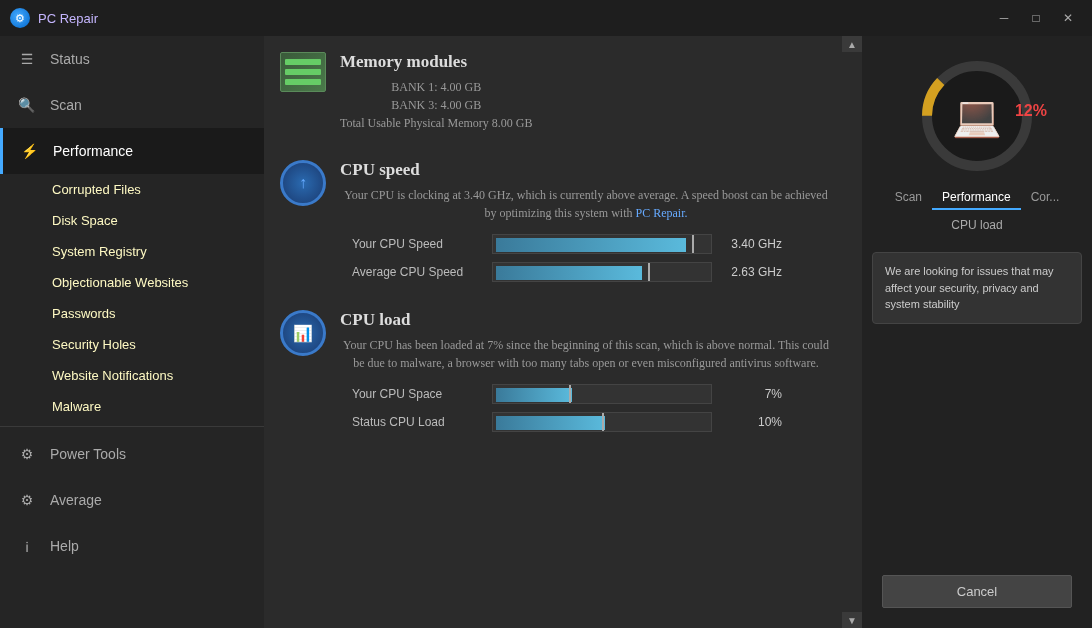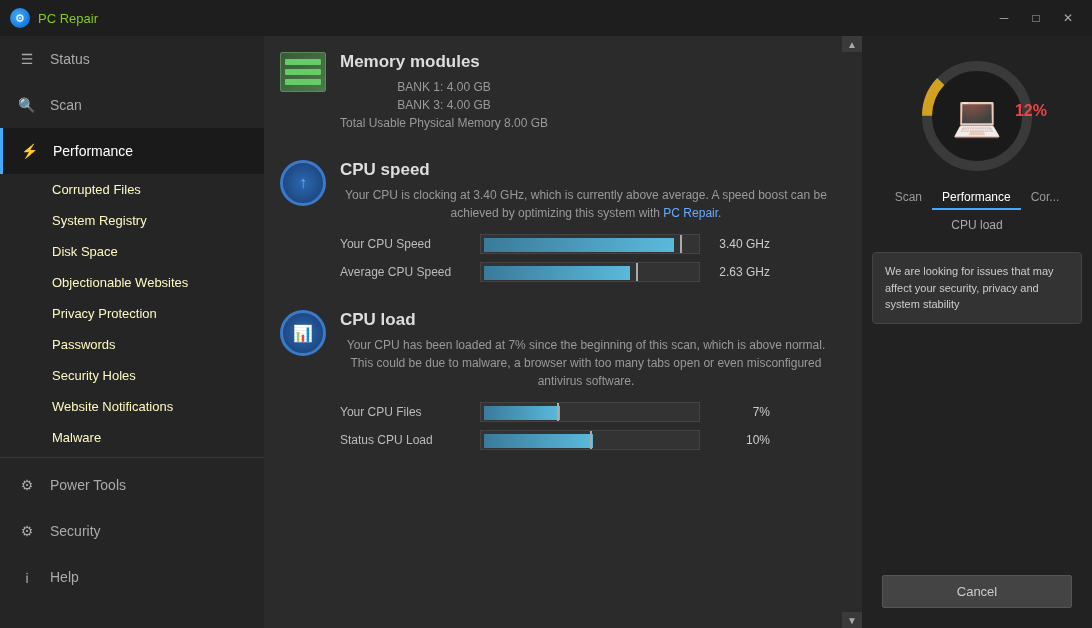--- a/index.html
+++ b/index.html
@@ -35,21 +35,21 @@
       background: radial-gradient(circle at 40% 40%, #4af, #06c);
       border-radius: 50%;
       display: flex;
       align-items: center;
       justify-content: center;
       font-size: 11px;
       color: white;
     }
     .titlebar-title {
       font-size: 13px;
-      color: #84cc16;
+      color: #c4b5fd;
     }
     .titlebar-controls {
       display: flex;
       gap: 4px;
     }
     .titlebar-btn {
       width: 28px;
       height: 20px;
       background: transparent;
       border: none;
@@ -141,20 +141,21 @@
 
     
     .section {
       margin-bottom: 28px;
     }
     .section-header {
       display: flex;
       align-items: flex-start;
       gap: 14px;
       margin-bottom: 10px;
+      font-family: Liberation Serif, serif;
     }
     .section-icon {
       width: 46px;
       height: 46px;
       flex-shrink: 0;
     }
     .section-title {
       font-size: 17px;
       color: #ddd;
       font-weight: 600;
@@ -187,20 +188,21 @@
     
     .gauge-container {
       margin-top: 12px;
       margin-left: 60px;
     }
     .gauge-row {
       display: flex;
       align-items: center;
       gap: 10px;
       margin-bottom: 8px;
+      margin-left: 12px;
     }
     .gauge-label {
       font-size: 12px;
       color: #bbb;
       width: 130px;
       flex-shrink: 0;
     }
     .gauge-bar-bg {
       width: 220px;
       height: 20px;
@@ -336,36 +338,35 @@
     </div>
     <div class="sidebar-item">
       <span class="icon">🔍</span>
       <span>Scan</span>
     </div>
     <div class="sidebar-item active">
       <span class="icon">⚡</span>
       <span>Performance</span>
     </div>
     <div class="sidebar-sub">Corrupted Files</div>
+    <div class="sidebar-sub">Disk Space</div>
     <div class="sidebar-sub">System Registry</div>
-    <div class="sidebar-sub">Disk Space</div>
     <div class="sidebar-sub">Objectionable Websites</div>
-    <div class="sidebar-sub">Privacy Protection</div>
     <div class="sidebar-sub">Passwords</div>
     <div class="sidebar-sub">Security Holes</div>
     <div class="sidebar-sub">Website Notifications</div>
     <div class="sidebar-sub">Malware</div>
     <div class="divider"></div>
     <div class="sidebar-item">
       <span class="icon">⚙</span>
       <span>Power Tools</span>
     </div>
     <div class="sidebar-item">
       <span class="icon">⚙</span>
-      <span>Security</span>
+      <span>Average</span>
     </div>
     <div class="sidebar-item">
       <span class="icon">ℹ</span>
       <span>Help</span>
     </div>
   </div>
 
   <div class="content-area">
     <button class="scroll-btn top">▲</button>
     <div class="content-scroll">
@@ -426,21 +427,21 @@
             <div style="width:46px;height:46px;border-radius:50%;background:radial-gradient(circle,#2a6ab0,#1a3a70);border:3px solid #3a7aca;display:flex;align-items:center;justify-content:center;font-size:16px;color:#6af;">📊</div>
           </div>
           <div style="flex:1;">
             <div class="section-title">CPU load</div>
             <div class="section-info">Your CPU has been loaded at 7% since the beginning of this scan, which is above normal. This could be due to malware, a browser with too many tabs open or even misconfigured antivirus software.</div>
           </div>
         </div>
 
         <div class="gauge-container">
           <div class="gauge-row">
-            <span class="gauge-label">Your CPU Files</span>
+            <span class="gauge-label">Your CPU Space</span>
             <div class="gauge-bar-bg" style="position:relative;">
               <div style="position:absolute;top:3px;left:3px;height:14px;width:35%;background:linear-gradient(90deg,#3a7a9a,#5abadc);"></div>
               <div style="position:absolute;top:0;left:35%;width:2px;height:100%;background:#aaa;"></div>
             </div>
             <span class="gauge-value">7%</span>
           </div>
           <div class="gauge-row">
             <span class="gauge-label">Status CPU Load</span>
             <div class="gauge-bar-bg" style="position:relative;">
               <div style="position:absolute;top:3px;left:3px;height:14px;width:50%;background:linear-gradient(90deg,#3a7a9a,#5abadc);"></div>

